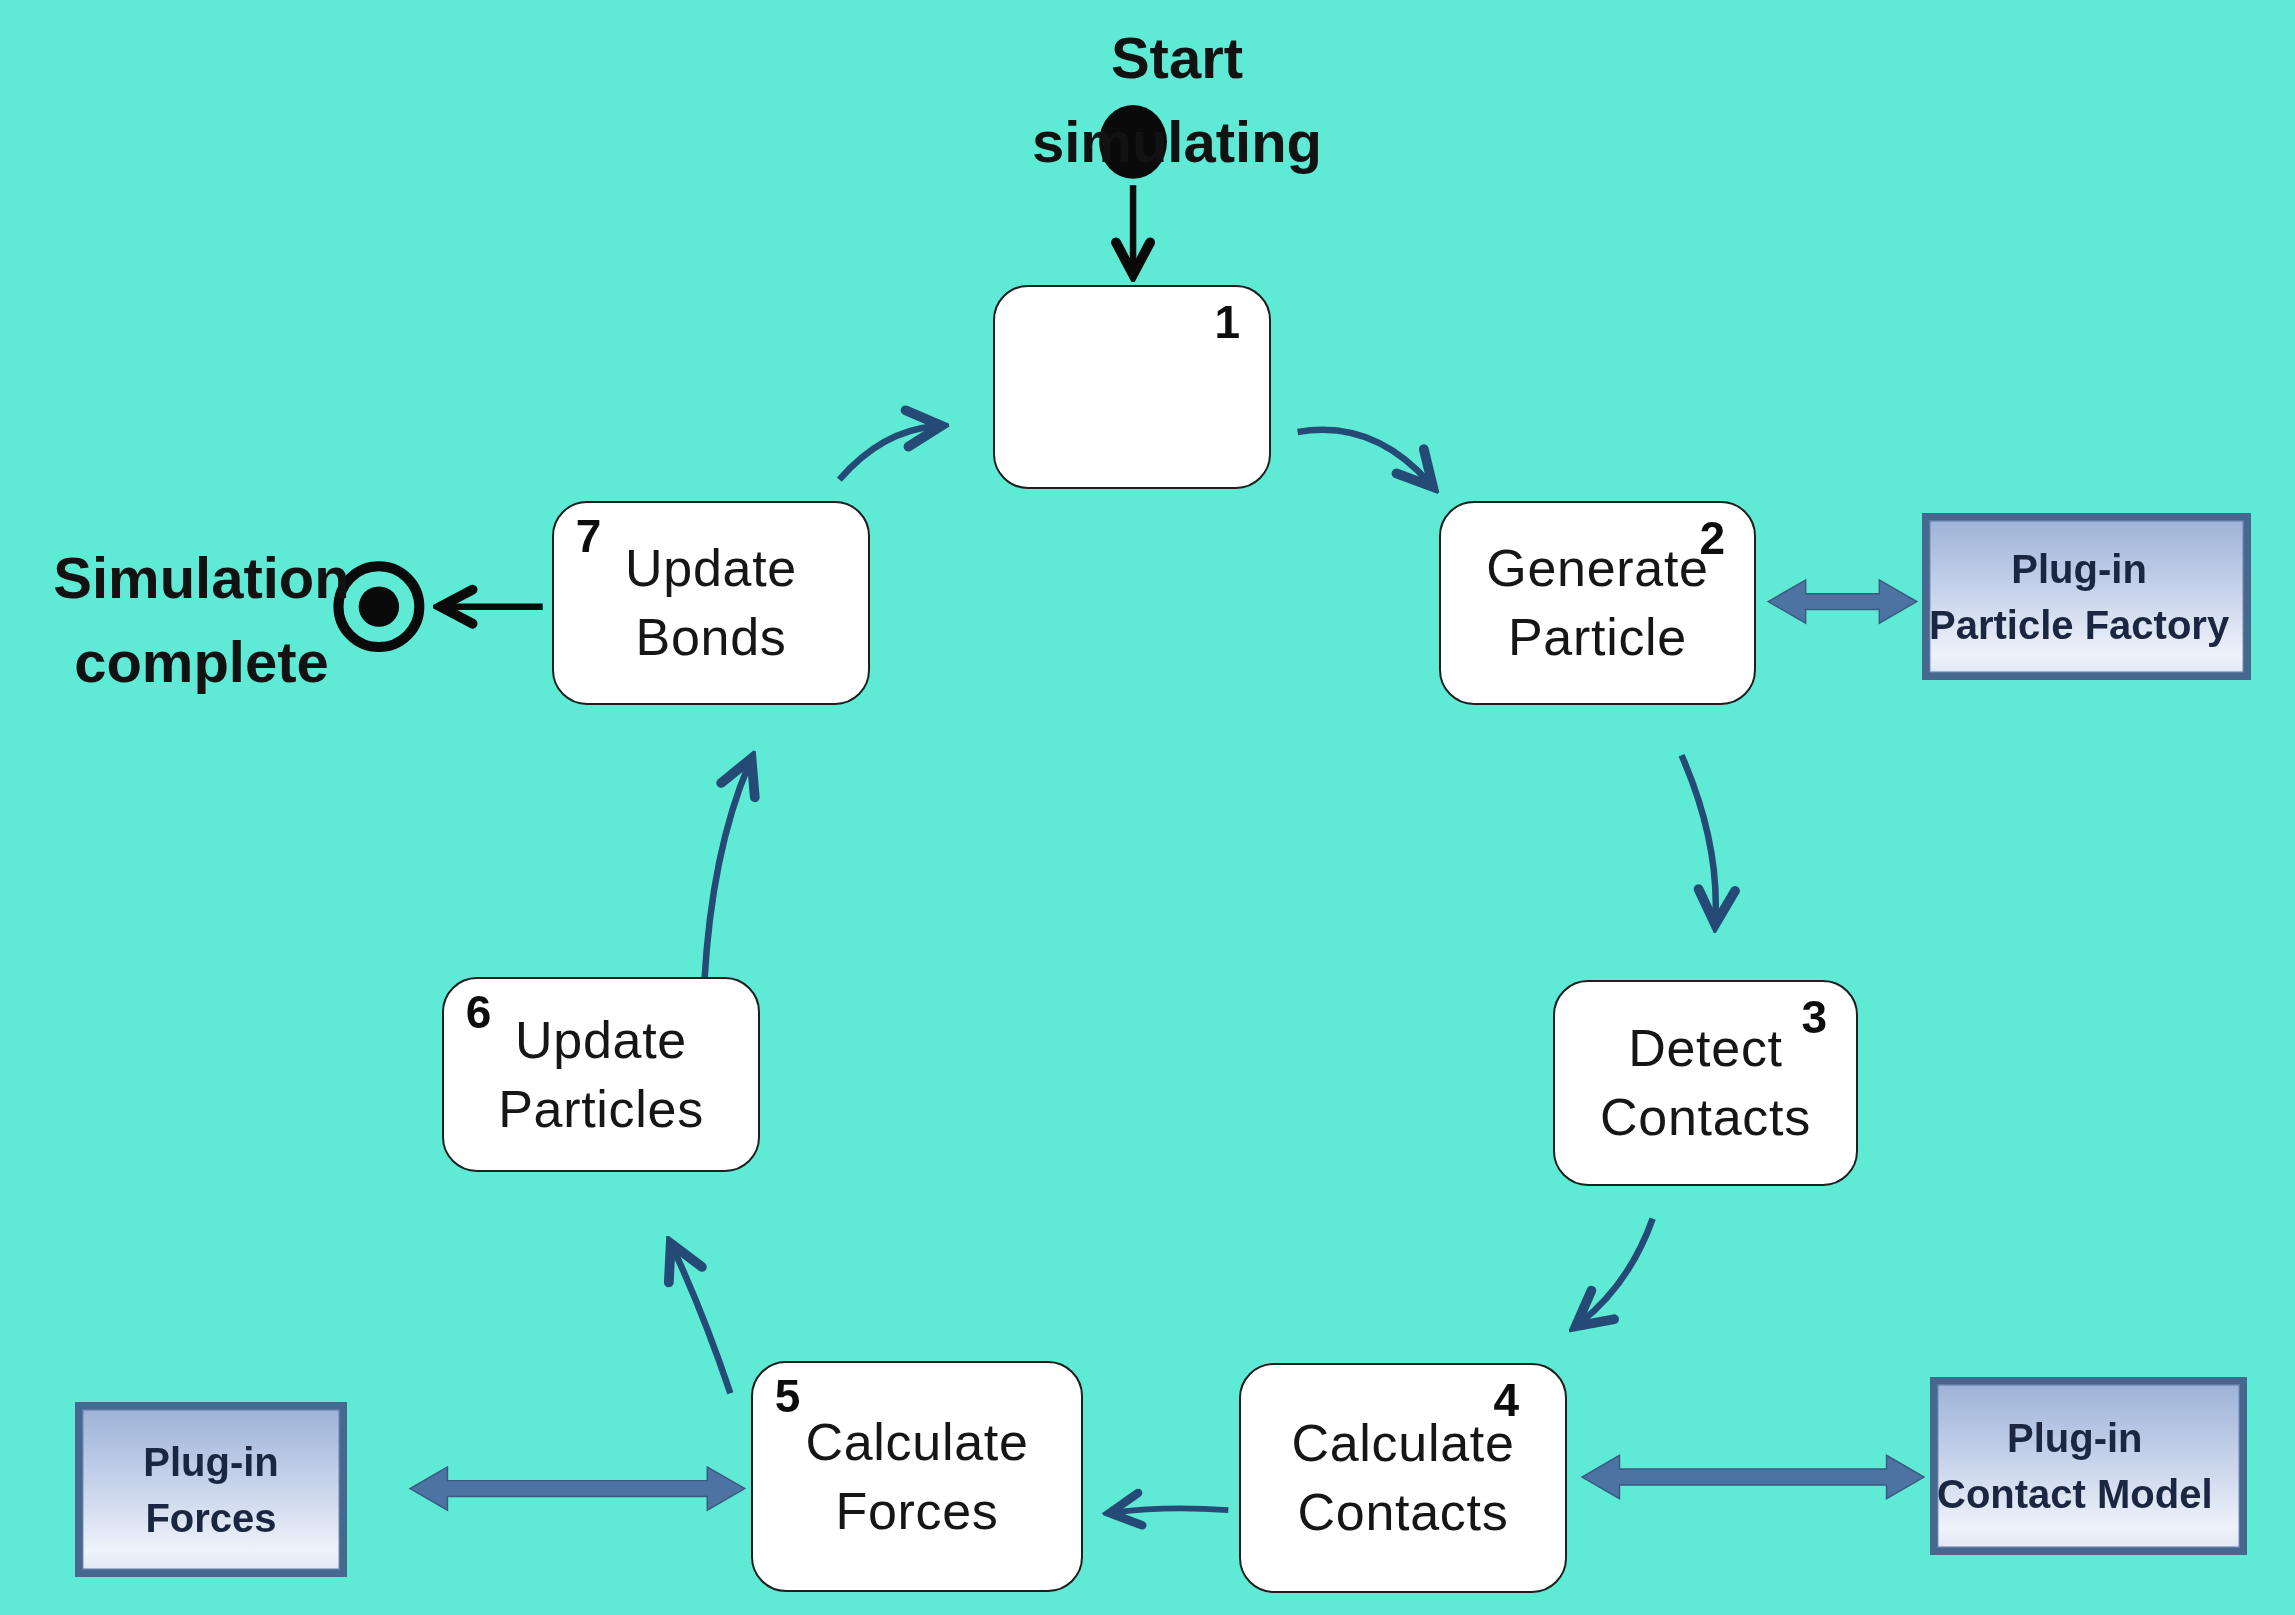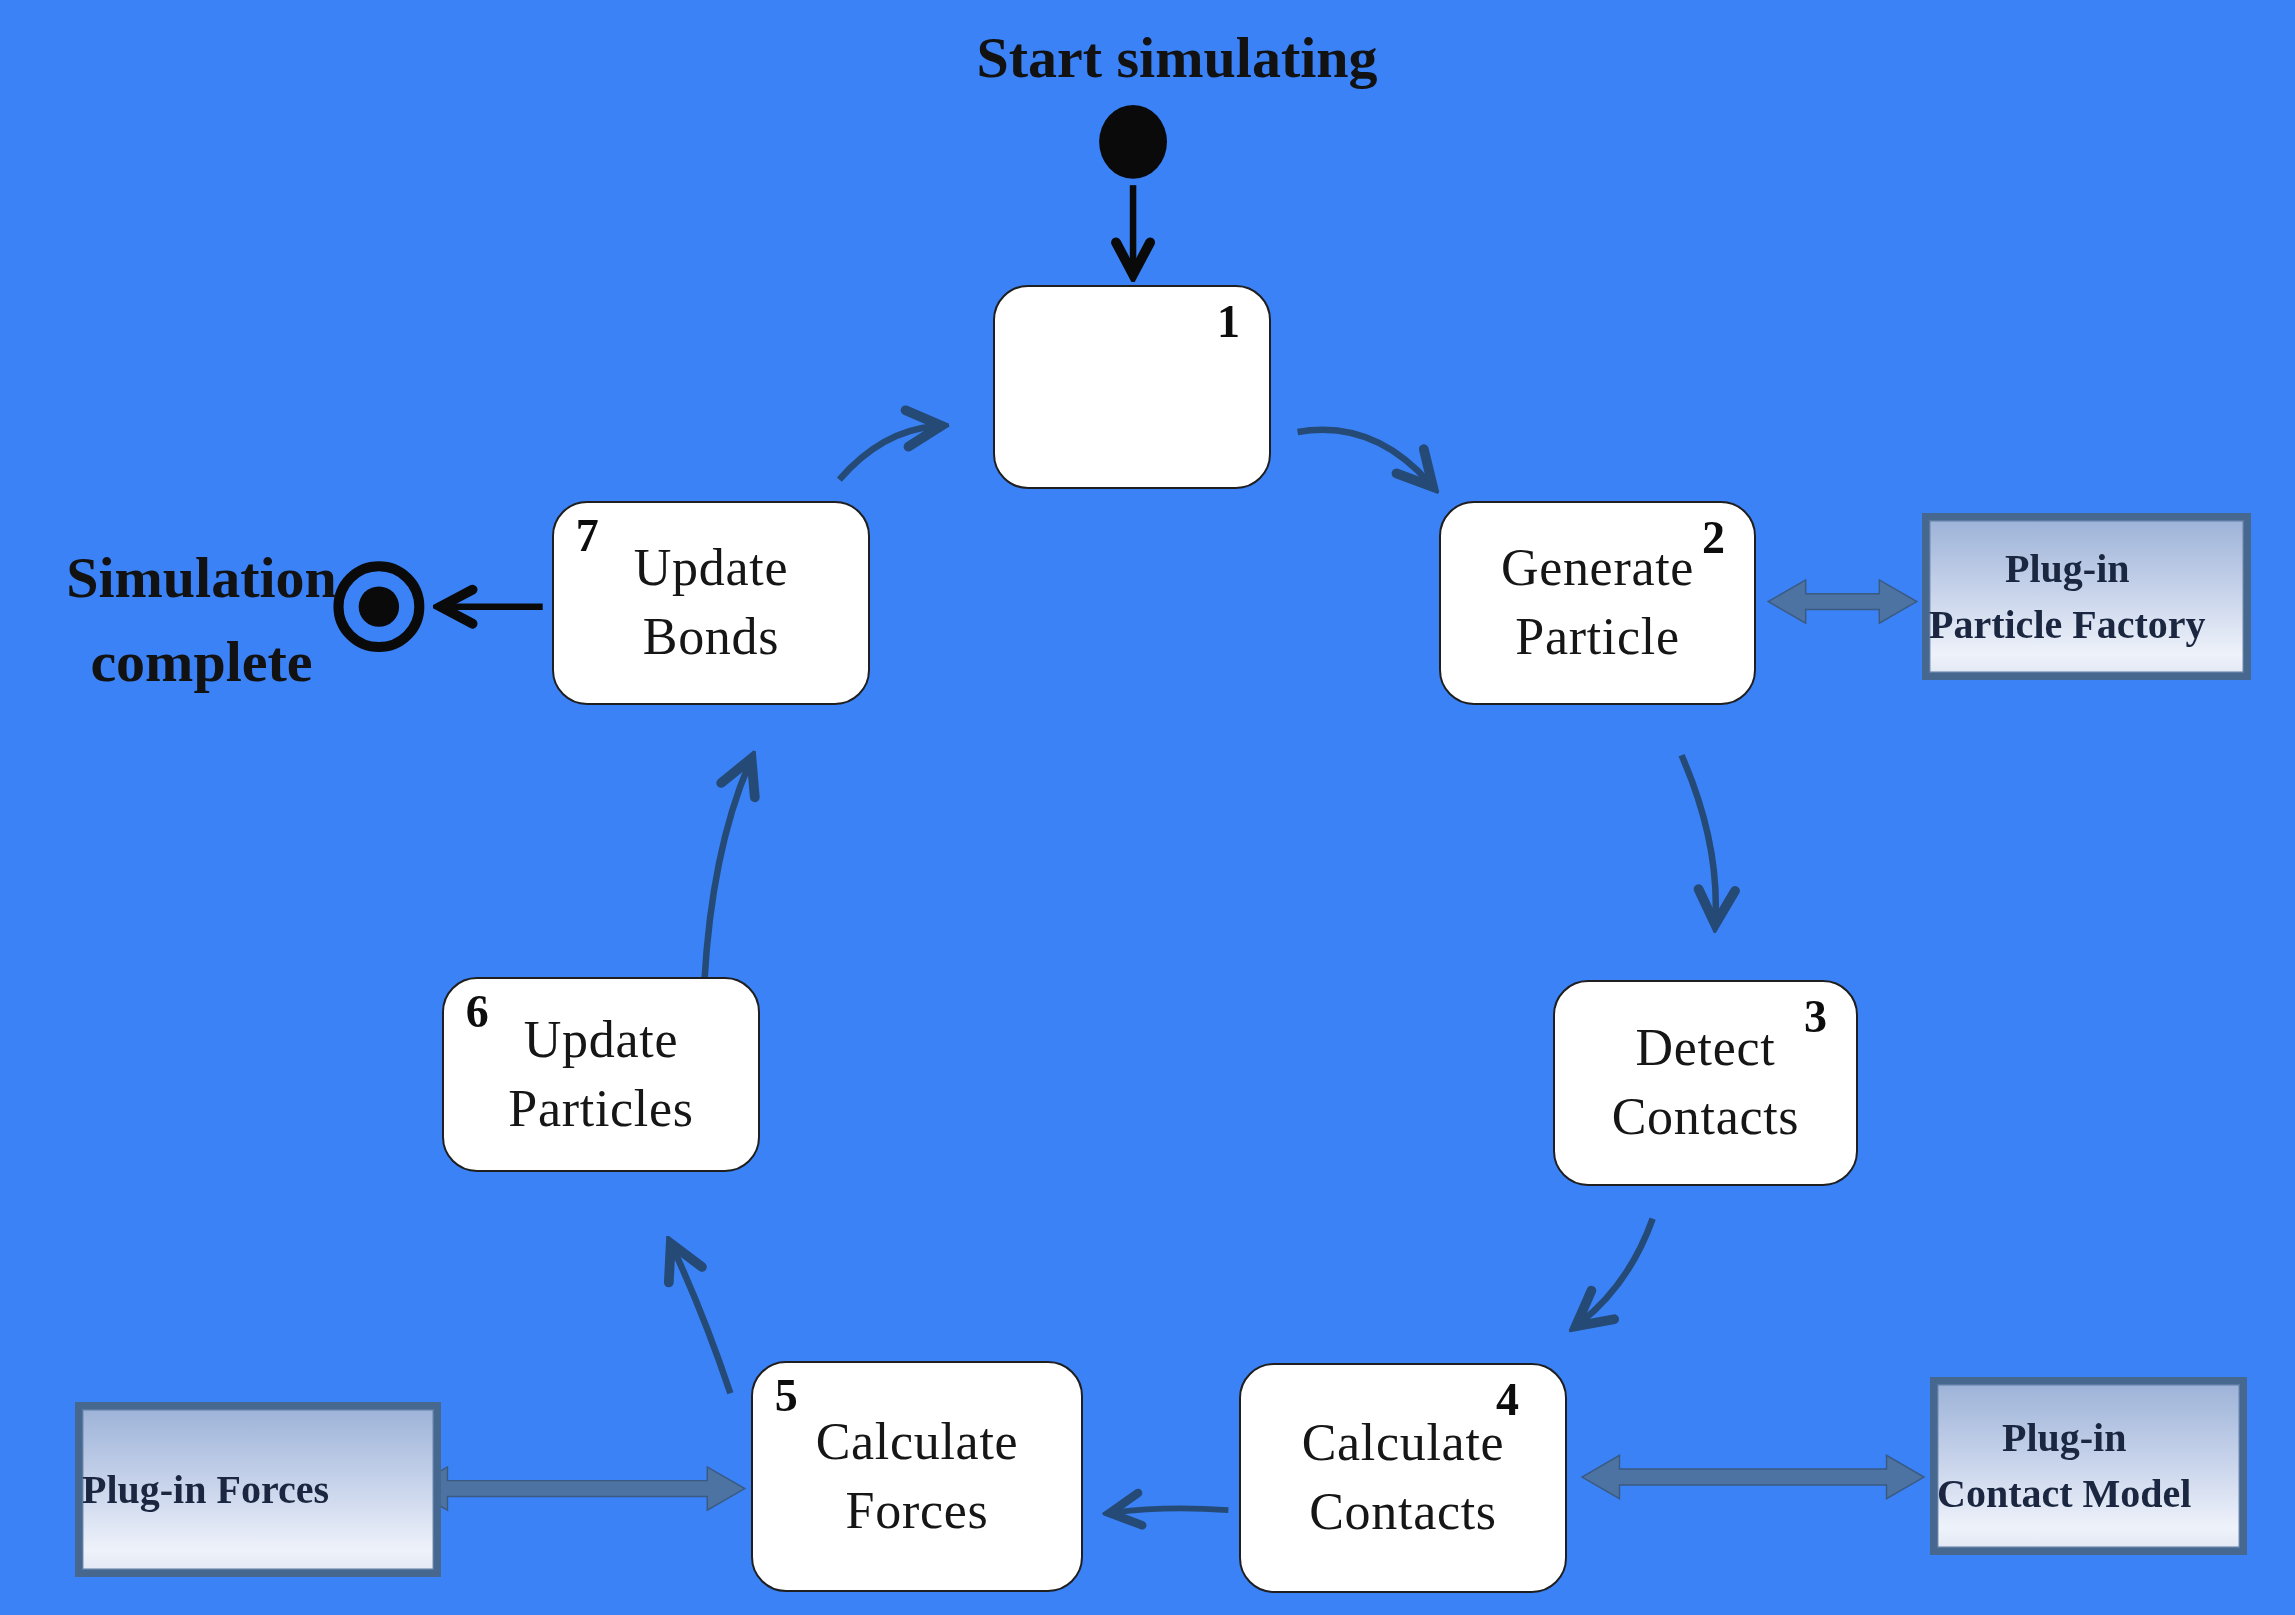--- a/index.html
+++ b/index.html
@@ -13,22 +13,22 @@
     --plugin-top:#9db3d8;
     --plugin-mid:#c6d2ea;
     --plugin-bottom:#eef2fa;
     --text:#161616;
     --plugin-text:#1b2740;
   }
   html,body{margin:0;padding:0;background:#ffffff;}
   #canvas{
     position:relative;
     width:2295px;height:1616px;
-    background:#3b82f6;
-    font-family:Liberation Serif, serif;
+    background:#5eead4;
+    font-family:Liberation Sans, sans-serif;
     overflow:hidden;
   }
   #wires{position:absolute;left:0;top:0;width:2295px;height:1616px;}
   .node{
     position:absolute;
     background:var(--node-fill);
     border:2.9px solid var(--node-border);
     border-radius:35px;
     display:flex;align-items:center;justify-content:center;
     box-sizing:border-box;
@@ -150,18 +150,18 @@
   <div class="plugin" style="left:1922px;top:513px;width:329px;height:167px;">
     <span class="lbl">Plug-in
 Particle Factory</span>
   </div>
 
   <div class="plugin" style="left:1930px;top:1377px;width:317px;height:178px;">
     <span class="lbl">Plug-in
 Contact Model</span>
   </div>
 
-  <div class="plugin" style="left:75px;top:1402px;width:366px;height:175px;">
+  <div class="plugin" style="left:75px;top:1402px;width:272px;height:175px;">
     <span class="lbl">Plug-in Forces</span>
   </div>
 
 </div>
 
 
 </body></html>

